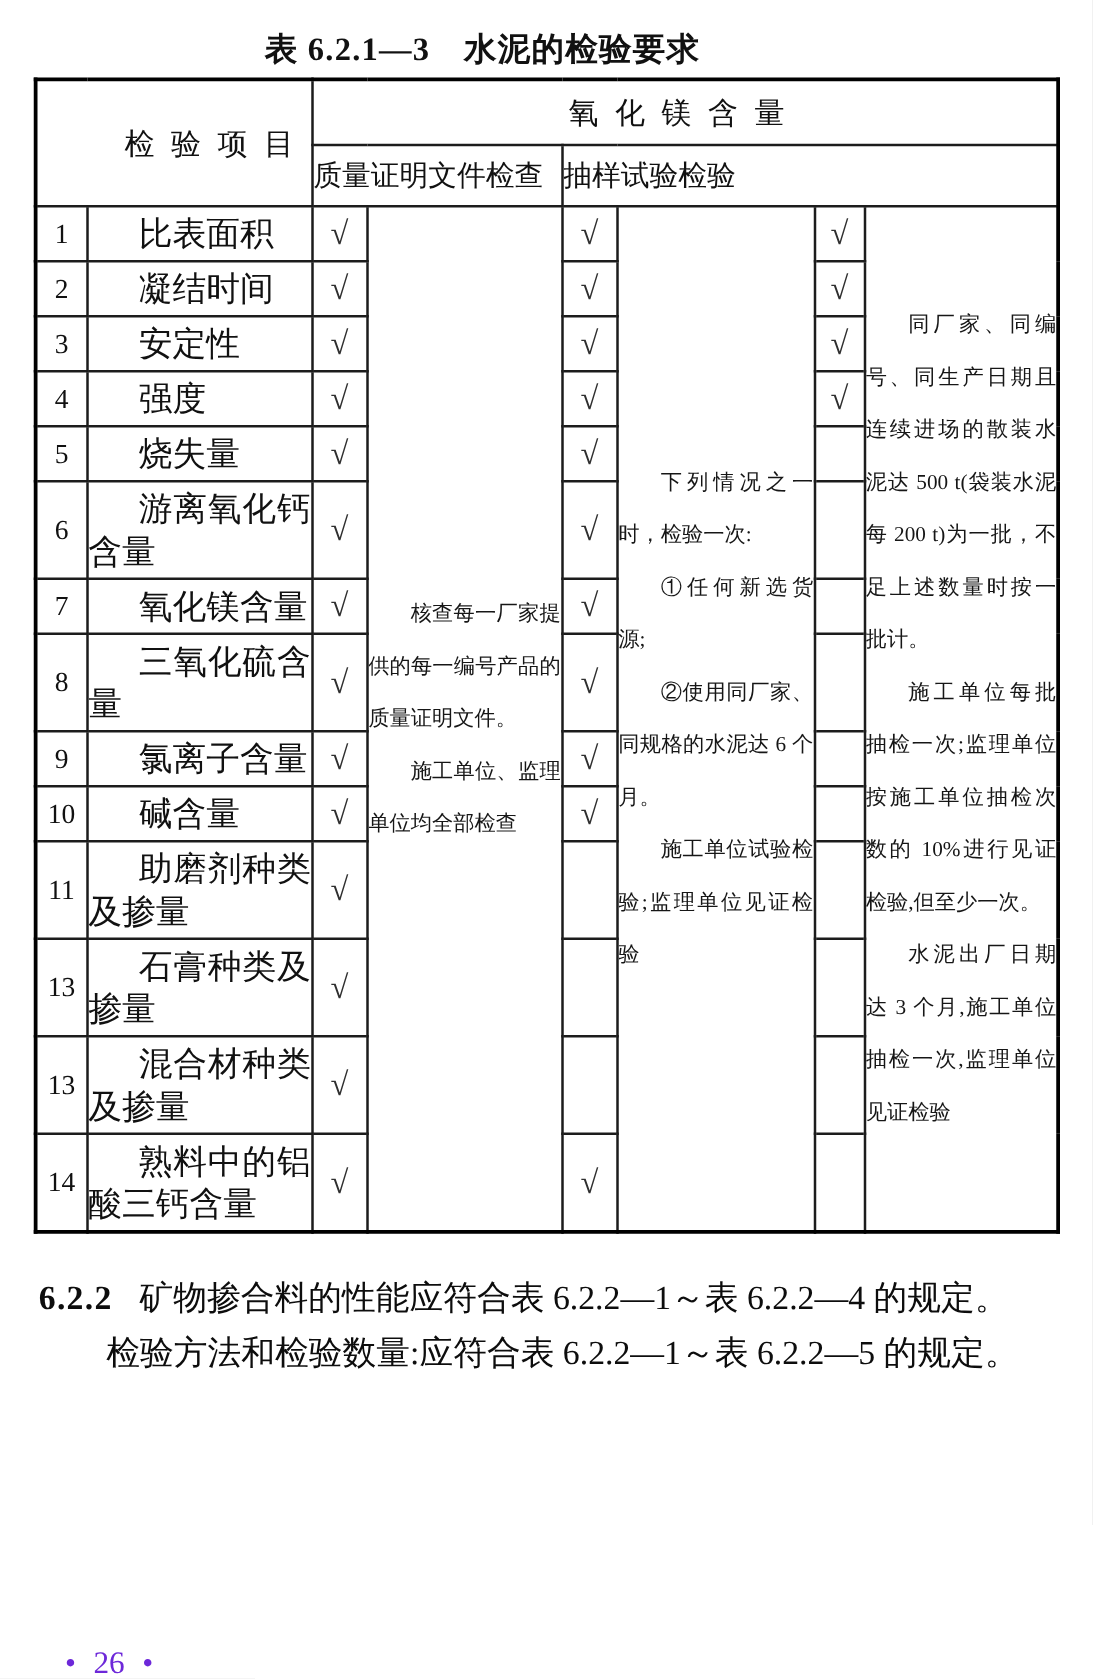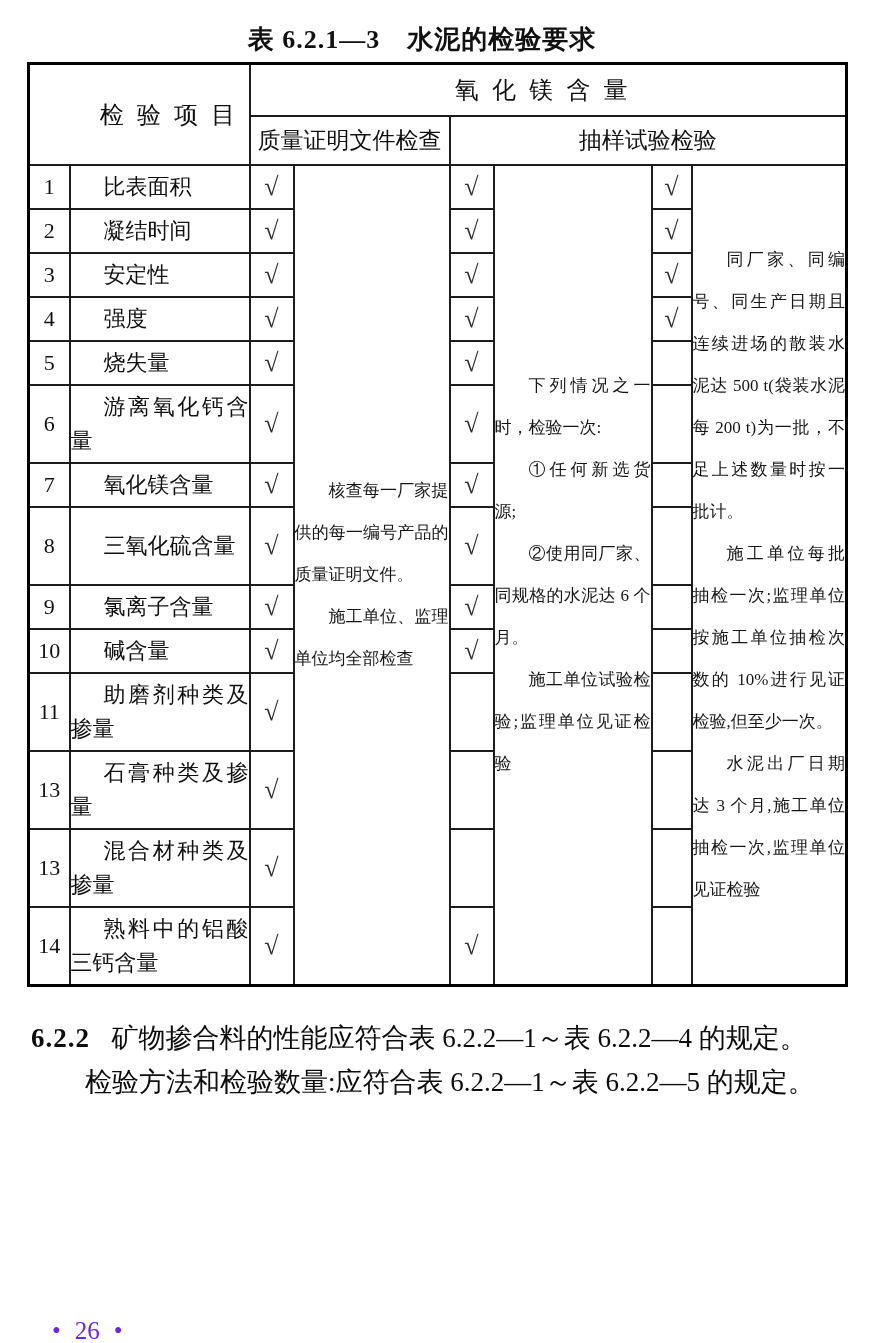--- a/index.html
+++ b/index.html
@@ -11,21 +11,20 @@
     color:#111;
     overflow:hidden;
   }
   .table-title{
     position:absolute;
     top:22px;left:0;width:772px;
     text-align:center;
     font-size:26px;
     font-weight:bold;
     letter-spacing:1px;
-    padding-left:36px;
   }
   table.insp{
     position:absolute;
     top:62px;left:27px;
     width:818px;
     border-collapse:collapse;
     table-layout:fixed;
     border:3px solid #000;
   }
   table.insp th, table.insp td{
@@ -45,33 +44,33 @@
   .th-req{
     font-size:24px;
     letter-spacing:0.55em;
     padding-left:0.55em;
     text-align:center;
     vertical-align:middle;
     height:50px;
   }
   .th-sub{
     font-size:23px;
-    text-align:center;
+    text-align:left;
     vertical-align:middle;
     height:47px;
   }
   tr.rs{height:44px;}
   tr.rt{height:78px;}
   td.num{
     font-size:22px;
     text-align:center;
     vertical-align:middle;
   }
   td.name{
-    font-size:22px;
+    font-size:27px;
     line-height:34px;
     vertical-align:middle;
     text-align:justify;
     text-indent:1.5em;
     padding:2px 5px;
   }
   td.chk{
     text-align:center;
     vertical-align:middle;
     font-size:26px;

